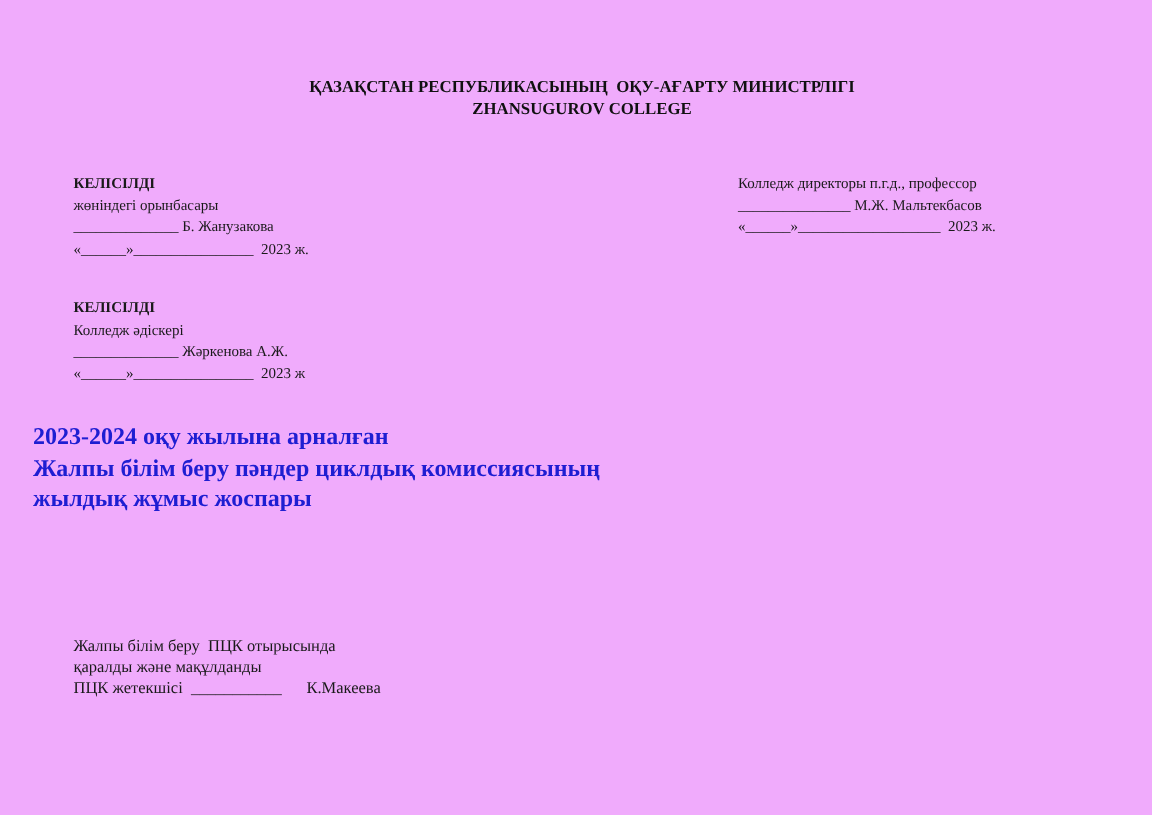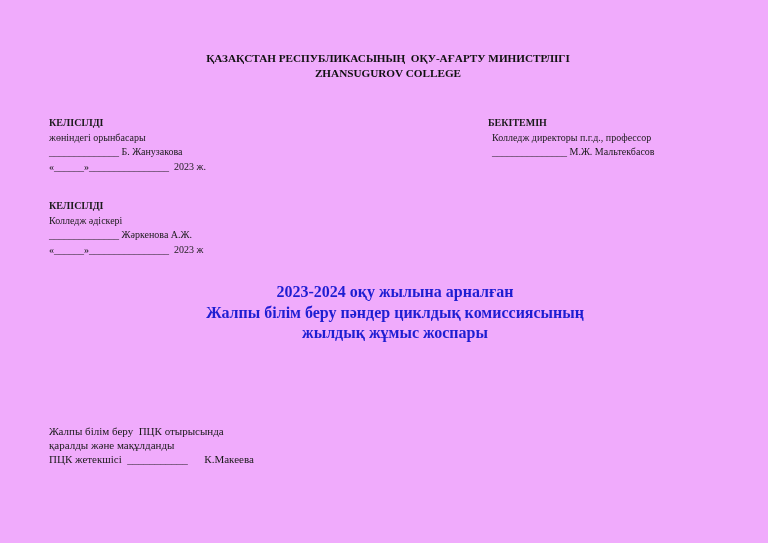--- a/index.html
+++ b/index.html
@@ -41,21 +41,21 @@
   .agree-top    { left: 49px; top: 116px; width: 230px; }
   .approve      { left: 488px; top: 116px; width: 250px; }
   .agree-bottom { left: 49px;  top: 199px; width: 230px; }
   .approve .indent { padding-left: 4px; }
 
   .title {
     position: absolute;
     top: 282px;
     left: 22px;
     right: 0;
-    text-align: center;
+    text-align: left;
     font-weight: bold;
     font-size: 16px;
     line-height: 20.5px;
     color: #1e1ed2;
   }
 
   .footer {
     position: absolute;
     left: 49px;
     top: 424px;
@@ -75,23 +75,23 @@
   </div>
 
   <div class="block agree-top">
     <div class="line label">КЕЛІСІЛДІ</div>
     <div class="line">жөніндегі орынбасары</div>
     <div class="line">______________ Б. Жанузакова</div>
     <div class="line">«______»________________  2023 ж.</div>
   </div>
 
   <div class="block approve">
-    <div class="line label">БЕКІТЕМІН</div>
     <div class="line indent">Колледж директоры п.г.д., профессор</div>
     <div class="line indent">_______________ М.Ж. Мальтекбасов</div>
+    <div class="line indent">«______»___________________  2023 ж.</div>
   </div>
 
   <div class="block agree-bottom">
     <div class="line label">КЕЛІСІЛДІ</div>
     <div class="line">Колледж әдіскері</div>
     <div class="line">______________ Жәркенова А.Ж.</div>
     <div class="line">«______»________________  2023 ж</div>
   </div>
 
   <div class="title">

